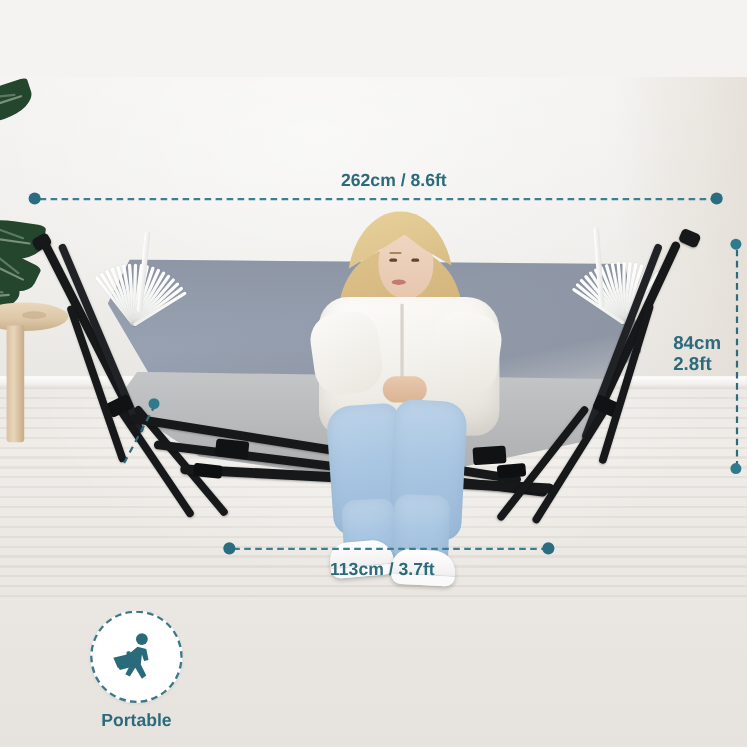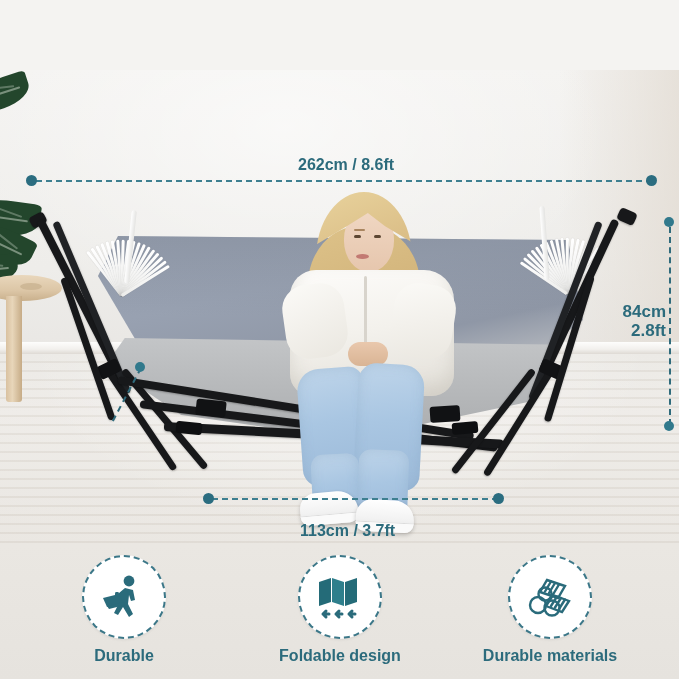--- a/index.html
+++ b/index.html
@@ -109,21 +109,21 @@
   .shoe .sole{position:absolute;left:0;bottom:0;width:100%;height:9px;border-radius:0 0 9px 9px;
       background:#fafafa;border-top:1px solid #dcdcdc;}
 
   
   .dashline-h{position:absolute;height:0;border-top:2px dashed #3d7f90;}
   .dashline-v{position:absolute;width:0;border-left:2px dashed #2f6b7c;}
   .dot{position:absolute;width:11px;height:11px;border-radius:50%;background:#2b6d80;}
   .dot.sm{width:10px;height:10px;background:#31798c;}
   .meas{position:absolute;color:#2c6b7c;font-weight:bold;font-family:"Liberation Sans", sans-serif;}
   .meas.top{font-size:16px;}
-  .meas.side{font-size:17px;line-height:19px;text-align:right;}
+  .meas.side{font-size:17px;line-height:19px;text-align:left;}
   .meas.bottom{font-size:16px;}
 
   
   .features{position:absolute;left:0;top:545px;width:679px;height:134px;
       background:linear-gradient(180deg,#eae7e2 0%,#e6e3de 100%);}
   .feat{position:absolute;width:200px;text-align:center;}
   .circle{position:relative;width:80px;height:80px;margin:0 auto;border-radius:50%;
       background:#ffffff;border:2px dashed #3b7788;
       display:flex;align-items:center;justify-content:center;
       box-shadow:0 1px 3px rgba(0,0,0,.07);}
@@ -271,81 +271,50 @@
           <div class="sole"></div>
         </div>
       <div class="shoe" style="left:74px;top:308px;transform:rotate(3deg);">
           <div class="sole"></div>
         </div>
     </div>
 
     <div class="dashline-h" style="left:36px;top:110px;width:616px;"></div>
     <div class="dot" style="left:26px;top:105px;"></div>
     <div class="dot" style="left:646px;top:105px;"></div>
-    <div class="meas top" style="left:298px;top:86px;">262cm / 8.6ft</div>
+    <div class="meas top" style="left:310px;top:86px;">262cm / 8.6ft</div>
 
     <div class="dashline-v" style="left:669px;top:157px;height:198px;"></div>
     <div class="dot sm" style="left:664px;top:147px;"></div>
     <div class="dot sm" style="left:664px;top:351px;"></div>
     <div class="meas side" style="left:612px;top:232px;width:54px;">
       <div>84cm</div>
       <div>2.8ft</div>
     </div>
 
     <div class="dashline-v" style="left:140px;top:298px;height:60px;transform:rotate(28deg);transform-origin:top center;"></div>
     <div class="dot sm" style="left:135px;top:292px;"></div>
 
     <div class="dashline-h" style="left:212px;top:428px;width:286px;"></div>
     <div class="dot" style="left:203px;top:423px;"></div>
     <div class="dot" style="left:493px;top:423px;"></div>
-    <div class="meas bottom" style="left:300px;top:440px;margin-top:12px;">113cm / 3.7ft</div>
+    <div class="meas bottom" style="left:300px;top:440px;">113cm / 3.7ft</div>
   </div>
 
   <div class="features">
 
     <div class="feat" style="left:24px;top:10px;">
       <div class="circle">
         <svg width="50" height="46" viewBox="0 0 50 46">
           <circle cx="30" cy="7" r="5.4" fill="#2a6b7b"></circle>
           <path d="M26 14 L34 16 L36 26 L32 27 L30 21 L29 30 L34 40 L30 43 L24 33 L19 41 L15 39 L20 29 L20 19 Z" fill="#2a6b7b"></path>
           <path d="M4 24 L20 20 L24 29 L8 33 Z" fill="#2a6b7b"></path>
           <path d="M8 32 L25 28 L26 31 L10 35 Z" fill="#2a6b7b"></path>
           <rect x="16" y="18" width="4" height="5" rx="1.4" fill="#2a6b7b"></rect>
         </svg>
       </div>
-      <div class="feat-label">Durable</div>
-    </div>
-
-    <div class="feat" style="left:240px;top:10px;">
-      <div class="circle">
-        <svg width="50" height="48" viewBox="0 0 50 48">
-          <path d="M4 9 L16 5 L16 29 L4 33 Z" fill="#246b78"></path>
-          <path d="M17 5 L29 9 L29 33 L17 29 Z" fill="#2e7f8c"></path>
-          <path d="M30 9 L42 5 L42 29 L30 33 Z" fill="#246b78"></path>
-          <g stroke="#2a6b7b" stroke-width="3" fill="none" stroke-linecap="round" stroke-linejoin="round">
-            <path d="M14 41 L8 41 M11 38 L8 41 L11 44"></path>
-            <path d="M27 41 L21 41 M24 38 L21 41 L24 44"></path>
-            <path d="M40 41 L34 41 M37 38 L34 41 L37 44"></path>
-          </g>
-        </svg>
-      </div>
-      <div class="feat-label">Foldable design</div>
-    </div>
-
-    <div class="feat" style="left:450px;top:10px;">
-      <div class="circle">
-        <svg width="50" height="46" viewBox="0 0 50 46">
-          <g fill="none" stroke="#2a6b7b" stroke-width="2.4" stroke-linecap="round">
-            <path d="M22 6 L40 12 L33 24 L15 18 Z"></path>
-            <path d="M26 7.5 L20 17.5 M30 9 L24 19 M34 10.5 L28 20.5"></path>
-            <path d="M28 21 L44 27 L37 38 L21 32 Z"></path>
-            <path d="M32 22.5 L26 32 M36 24 L30 33.5 M40 25.5 L34 35"></path>
-            <circle cx="13" cy="31" r="8"></circle>
-            <circle cx="27" cy="34" r="7.5"></circle>
-            <circle cx="20" cy="20" r="6.5"></circle>
-          </g>
-        </svg>
-      </div>
-      <div class="feat-label">Durable materials</div>
-    </div>
+      <div class="feat-label">Portable</div>
+    </div>
+
+
 
   </div>
 </div>
 
 </body></html>

